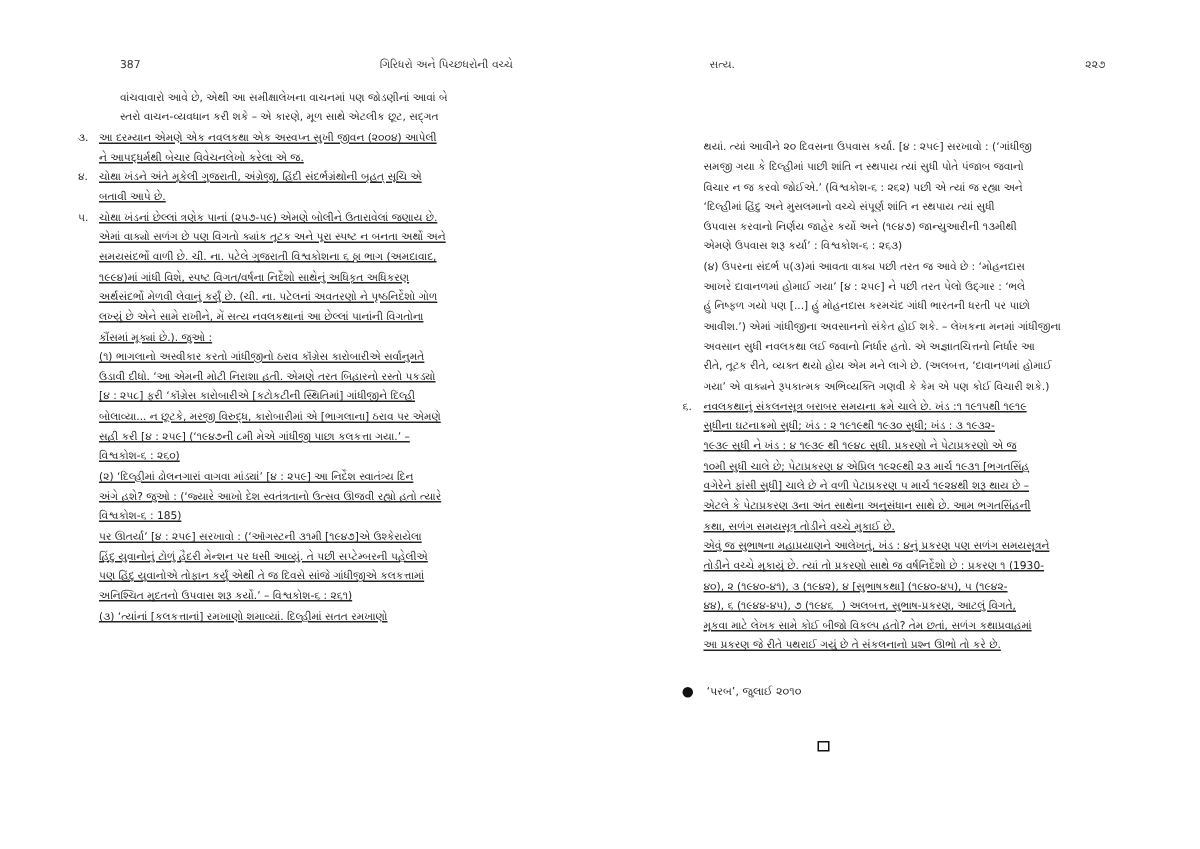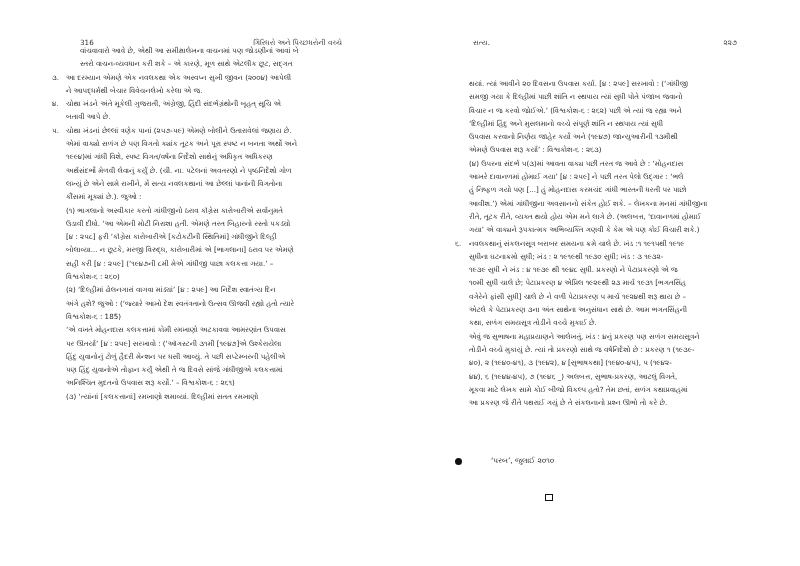--- a/index.html
+++ b/index.html
@@ -13,46 +13,46 @@
   }
   .page.left { left: 0; width: 400px; }
   .page.right { left: 400px; width: 400px; }
   .running-head {
     position: absolute; top: 38px; font-size: 7.2px; color: #333;
     display: flex; justify-content: space-between;
   }
   .page.left .running-head { left: 80px; width: 262px; }
   .page.right .running-head { left: 73px; width: 264px; }
   .body {
-    position: absolute; top: 44px; font-size: 7.1px; line-height: 13.3px;
+    position: absolute; top: 58px; font-size: 7.1px; line-height: 13.3px;
   }
   .page.left .body { left: 52px; width: 296px; }
   .page.right .body { left: 27px; width: 296px; margin-top: 33px; }
   .item { display: flex; }
   .item .num { width: 14px; flex: none; }
-  .item .txt { flex: 1; text-align: justify; }
+  .item .txt { flex: 1; text-align: justify; text-decoration: underline; }
   .indent1 { padding-left: 42px; }
   .source {
     position: absolute; top: 456px; left: 55px; font-size: 7.4px; color: #222;
-    display: flex; align-items: flex-end; gap: 20px;
+    display: flex; align-items: flex-end;
   }
   .bullet {
     width: 7px; height: 7px; border-radius: 50%; background: #111; margin-right: 9px;
   }
   .end-mark {
     position: absolute; top: 494px; left: 145px; width: 6px; height: 5px;
     border: 1.5px solid #111; background: #fff;
   }
 </style>
 </head>
 <body>
 
 <div class="page left">
   <div class="running-head">
-    <span>316</span>
+    <span>387</span>
     <span>ગિરિધરો અને પિચ્છધરોની વચ્ચે</span>
   </div>
   <div class="body">
     <div class="indent1" style="padding-left:28px">
       <div>વાંચવાવારો આવે છે, એથી આ સમીક્ષાલેખના વાચનમાં પણ જોડણીનાં આવાં બે</div>
       <div>સ્તરો વાચન-વ્યવધાન કરી શકે – એ કારણે, મૂળ સાથે એટલીક છૂટ, સદ્ગત</div>
     </div>
     <div class="item">
       <span class="num">૩.</span>
       <div class="txt">
@@ -65,39 +65,39 @@
       <div class="txt">
         <div>ચોથા ખંડને અંતે મૂકેલી ગુજરાતી, અંગ્રેજી, હિંદી સંદર્ભગ્રંથોની બૃહત્ સૂચિ એ</div>
         <div>બતાવી આપે છે.</div>
       </div>
     </div>
     <div class="item">
       <span class="num">૫.</span>
       <div class="txt">
         <div>ચોથા ખંડનાં છેલ્લાં ત્રણેક પાનાં (૨૫૭-૫૯) એમણે બોલીને ઉતારાવેલાં જણાય છે.</div>
         <div>એમાં વાક્યો સળંગ છે પણ વિગતો ક્યાંક તૂટક અને પૂરા સ્પષ્ટ ન બનતા અર્થો અને</div>
+        <div>સમયસંદર્ભો વાળી છે. ચી. ના. પટેલે ગુજરાતી વિશ્વકોશના ૬ ઠ્ઠા ભાગ (અમદાવાદ,</div>
         <div>૧૯૯૪)માં ગાંધી વિશે, સ્પષ્ટ વિગત/વર્ષના નિર્દેશો સાથેનું અધિકૃત અધિકરણ</div>
         <div>અર્થસંદર્ભો મેળવી લેવાનું કર્યું છે. (ચી. ના. પટેલનાં અવતરણો ને પૃષ્ઠનિર્દેશો ગોળ</div>
         <div>લખ્યું છે એને સામે રાખીને, મેં સત્ય નવલકથાનાં આ છેલ્લાં પાનાંની વિગતોના</div>
         <div>કૌંસમાં મૂક્યાં છે.). જુઓ :</div>
         <div>
           <div>(૧) ભાગલાનો અસ્વીકાર કરતો ગાંધીજીનો ઠરાવ કૉંગ્રેસ કારોબારીએ સર્વાનુમતે</div>
           <div>ઉડાવી દીધો. ‘આ એમની મોટી નિરાશા હતી. એમણે તરત બિહારનો રસ્તો પકડ્યો</div>
           <div>[૪ : ૨૫૮] ફરી ‘કૉંગ્રેસ કારોબારીએ [કટોકટીની સ્થિતિમાં] ગાંધીજીને દિલ્હી</div>
           <div>બોલાવ્યા... ન છૂટકે, મરજી વિરુદ્ધ, કારોબારીમાં એ [ભાગલાના] ઠરાવ પર એમણે</div>
           <div>સહી કરી [૪ : ૨૫૯] (‘૧૯૪૭ની ૮મી મેએ ગાંધીજી પાછા કલકત્તા ગયા.’ –</div>
           <div>વિશ્વકોશ-૬ : ૨૬૦)</div>
         </div>
         <div>
           <div>(૨) ‘દિલ્હીમાં ઢોલનગારાં વાગવા માંડ્યાં’ [૪ : ૨૫૯] આ નિર્દેશ સ્વાતંત્ર્ય દિન</div>
           <div>અંગે હશે? જુઓ : (‘જ્યારે આખો દેશ સ્વતંત્રતાનો ઉત્સવ ઊજવી રહ્યો હતો ત્યારે</div>
           <div>વિશ્વકોશ-૬ : 185)</div>
         </div>
         <div>
-          <div>‘એ વખતે મોહનદાસ કલકત્તામાં કોમી રમખાણો અટકાવવા આમરણાંત ઉપવાસ</div>
           <div>પર ઊતર્યા’ [૪ : ૨૫૯] સરખાવો : (‘ઑગસ્ટની ૩૧મી [૧૯૪૭]એ ઉશ્કેરાયેલા</div>
           <div>હિંદુ યુવાનોનું ટોળું હૈદરી મેન્શન પર ધસી આવ્યું. તે પછી સપ્ટેમ્બરની પહેલીએ</div>
           <div>પણ હિંદુ યુવાનોએ તોફાન કર્યું એથી તે જ દિવસે સાંજે ગાંધીજીએ કલકત્તામાં</div>
           <div>અનિશ્ચિત મુદતનો ઉપવાસ શરૂ કર્યો.’ – વિશ્વકોશ-૬ : ૨૬૧)</div>
         </div>
         <div>
           <div>(૩)   ‘ત્યાંનાં [કલકત્તાનાં] રમખાણો શમાવ્યાં. દિલ્હીમાં સતત રમખાણો</div>
         </div>
       </div>
     </div>
@@ -116,35 +116,36 @@
       <div>વિચાર ન જ કરવો જોઈએ.’ (વિશ્વકોશ-૬ : ૨૬૨) પછી એ ત્યાં જ રહ્યા અને</div>
       <div>‘દિલ્હીમાં હિંદુ અને મુસલમાનો વચ્ચે સંપૂર્ણ શાંતિ ન સ્થપાય ત્યાં સુધી</div>
       <div>ઉપવાસ કરવાનો નિર્ણય જાહેર કર્યો અને (૧૯૪૭) જાન્યુઆરીની ૧૩મીથી</div>
       <div>એમણે ઉપવાસ શરૂ કર્યા’ : વિશ્વકોશ-૬ : ૨૬૩)</div>
     </div>
     <div style="padding-left:42px">
       <div>(૪) ઉપરના સંદર્ભ ૫(૩)માં આવતા વાક્ય પછી તરત જ આવે છે : ‘મોહનદાસ</div>
       <div>આખરે દાવાનળમાં હોમાઈ ગયા’ [૪ : ૨૫૯] ને પછી તરત પેલો ઉદ્ગાર : ‘ભલે</div>
       <div>હું નિષ્ફળ ગયો પણ [...] હું મોહનદાસ કરમચંદ ગાંધી ભારતની ધરતી પર પાછો</div>
       <div>આવીશ.’) એમાં ગાંધીજીના અવસાનનો સંકેત હોઈ શકે. – લેખકના મનમાં ગાંધીજીના</div>
+      <div>અવસાન સુધી નવલકથા લઈ જવાનો નિર્ધાર હતો. એ અજ્ઞાતચિત્તનો નિર્ધાર આ</div>
       <div>રીતે, તૂટક રીતે, વ્યક્ત થયો હોય એમ મને લાગે છે. (અલબત્ત, ‘દાવાનળમાં હોમાઈ</div>
       <div>ગયા’ એ વાક્યને રૂપકાત્મક અભિવ્યક્તિ ગણવી કે કેમ એ પણ કોઈ વિચારી શકે.)</div>
     </div>
     <div class="item" style="padding-left:28px">
       <span class="num">૬.</span>
       <div class="txt">
         <div>નવલકથાનું સંકલનસૂત્ર બરાબર સમયના ક્રમે ચાલે છે. ખંડ :૧ ૧૯૧૫થી ૧૯૧૯</div>
         <div>સુધીના ઘટનાક્રમો સુધી; ખંડ : ૨ ૧૯૧૯થી ૧૯૩૦ સુધી; ખંડ : ૩ ૧૯૩૨-</div>
         <div>૧૯૩૯ સુધી ને ખંડ : ૪ ૧૯૩૯ થી ૧૯૪૮ સુધી. પ્રકરણો ને પેટાપ્રકરણો એ જ</div>
         <div>૧૦મી સુધી ચાલે છે; પેટાપ્રકરણ ૪ એપ્રિલ ૧૯૨૯થી ૨૩ માર્ચ ૧૯૩૧ [ભગતસિંહ</div>
         <div>વગેરેને ફાંસી સુધી] ચાલે છે ને વળી પેટાપ્રકરણ ૫ માર્ચ ૧૯૨૪થી શરૂ થાય છે –</div>
         <div>એટલે કે પેટાપ્રકરણ ૩ના અંત સાથેના અનુસંધાન સાથે છે. આમ ભગતસિંહની</div>
         <div>કથા, સળંગ સમયસૂત્ર તોડીને વચ્ચે મુકાઈ છે.</div>
         <div>એવું જ સુભાષના મહાપ્રયાણને આલેખતું, ખંડ : ૪નું પ્રકરણ પણ સળંગ સમયસૂત્રને</div>
-        <div>તોડીને વચ્ચે મુકાયું છે. ત્યાં તો પ્રકરણો સાથે જ વર્ષનિર્દેશો છે : પ્રકરણ ૧ (૧૯૩૯-</div>
+        <div>તોડીને વચ્ચે મુકાયું છે. ત્યાં તો પ્રકરણો સાથે જ વર્ષનિર્દેશો છે : પ્રકરણ ૧ (1930-</div>
         <div>૪૦), ૨ (૧૯૪૦-૪૧), ૩ (૧૯૪૨), ૪ [સુભાષકથા] (૧૯૪૦-૪૫), ૫ (૧૯૪૨-</div>
         <div>૪૪), ૬ (૧૯૪૪-૪૫), ૭ (૧૯૪૬ _) અલબત્ત, સુભાષ-પ્રકરણ, આટલું વિગતે,</div>
         <div>મૂકવા માટે લેખક સામે કોઈ બીજો વિકલ્પ હતો? તેમ છતાં, સળંગ કથાપ્રવાહમાં</div>
         <div>આ પ્રકરણ જે રીતે પથરાઈ ગયું છે તે સંકલનાનો પ્રશ્ન ઊભો તો કરે છે.</div>
       </div>
     </div>
   </div>
   <div class="source">
     <span class="bullet"></span>
     <span>‘પરબ’, જુલાઈ ૨૦૧૦</span>

